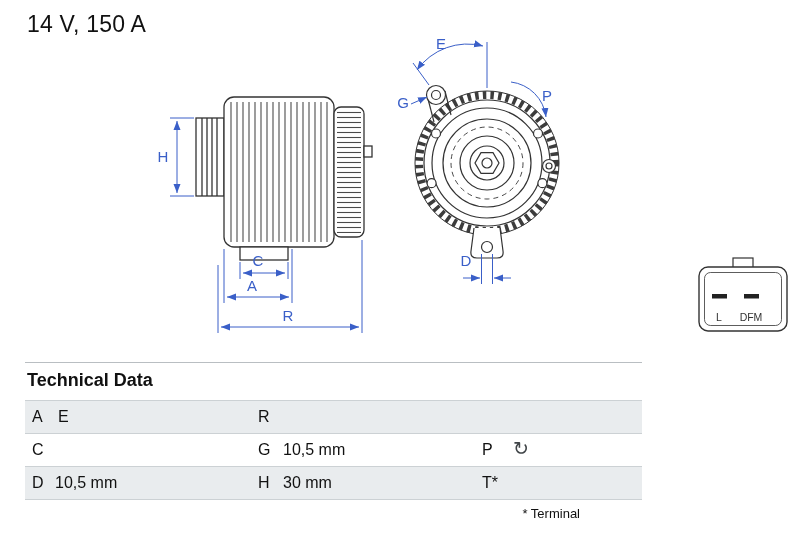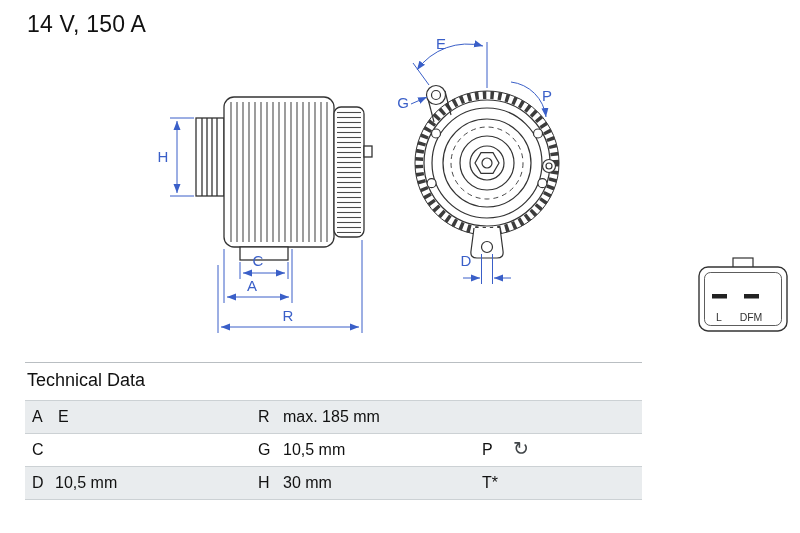--- a/index.html
+++ b/index.html
@@ -4,21 +4,21 @@
 <style>
   html,body{margin:0;padding:0;}
   body{
     width:800px;height:533px;background:#ffffff;position:relative;
     font-family:"Liberation Sans",sans-serif;color:#111;overflow:hidden;
   }
   .rating{position:absolute;left:27px;top:11px;font-size:23px;letter-spacing:.2px;}
   .drawing{position:absolute;left:0;top:0;}
 
   .tech{position:absolute;left:25px;top:362px;width:617px;border-top:1px solid #b9bec2;padding-top:4px;}
-  .tech-title{font-size:18px;font-weight:normal;margin:3px 0 9px 2px;}
+  .tech-title{font-size:18px;font-weight:bold;margin:3px 0 9px 2px;}
   .tech-table{border-bottom:1px solid #ccd1d4;}
   .trow{
     display:grid;grid-template-columns:26px 200px 28px 196px 34px 1fr;
     height:32px;line-height:32px;font-size:16px;border-top:1px solid #ccd1d4;background:#ffffff;
   }
   .trow.shade{background:#e9ecee;}
   .tk{padding-left:7px;}
   .tv{padding-left:4px;}
   .sym{font-size:19px;color:#3f4447;line-height:30px;}
   .tech-foot{text-align:right;padding-right:62px;font-size:13px;margin-top:6px;}
@@ -149,32 +149,32 @@
 </svg>
 
 <div class="tech">
   <div class="tech-title">Technical Data</div>
 
   <div class="tech-table">
     <div class="trow shade">
       <div class="tk">A</div>
       <div class="tk">E</div>
       <div class="tk">R</div>
-      <div class="tv">max. 185 mm</div>
     </div>
     <div class="trow">
       <div class="tk">C</div>
       <div class="tv"></div>
       <div class="tk">G</div>
       <div class="tv">10,5 mm</div>
       <div class="tk">P</div>
       <div class="tv sym">↻</div>
     </div>
     <div class="trow shade">
       <div class="tk">D</div>
       <div class="tv">10,5 mm</div>
       <div class="tk">H</div>
       <div class="tv">30 mm</div>
       <div class="tk">T*</div>
     </div>
   </div>
 
+  <div class="tech-foot">* Terminal</div>
 </div>
 
 </body></html>

